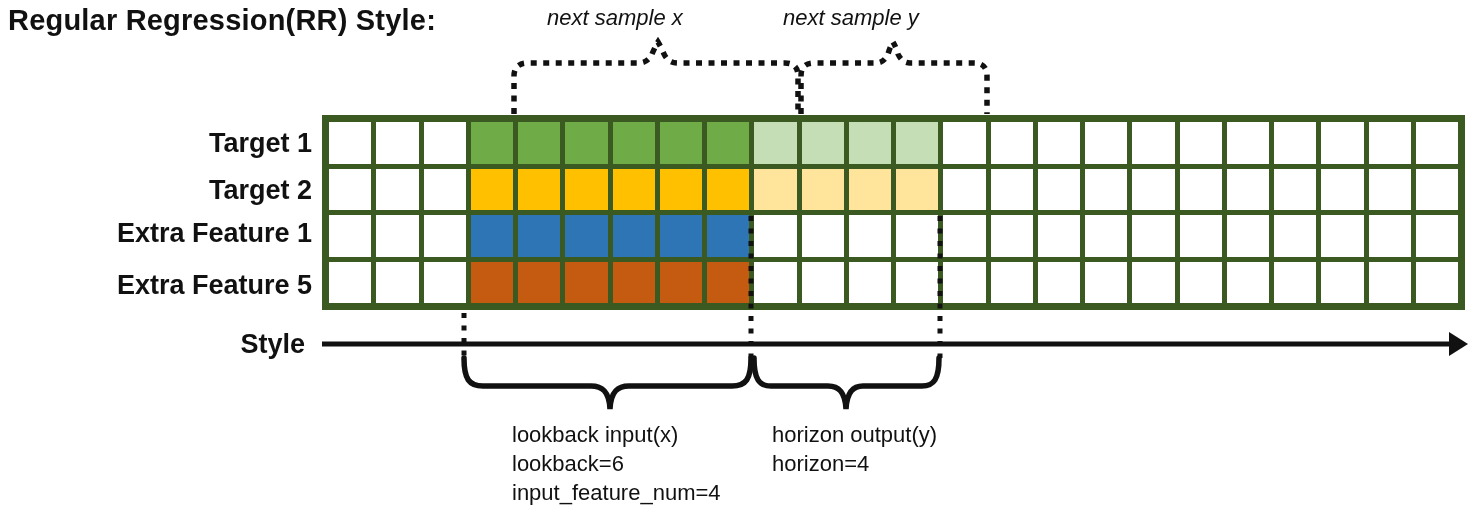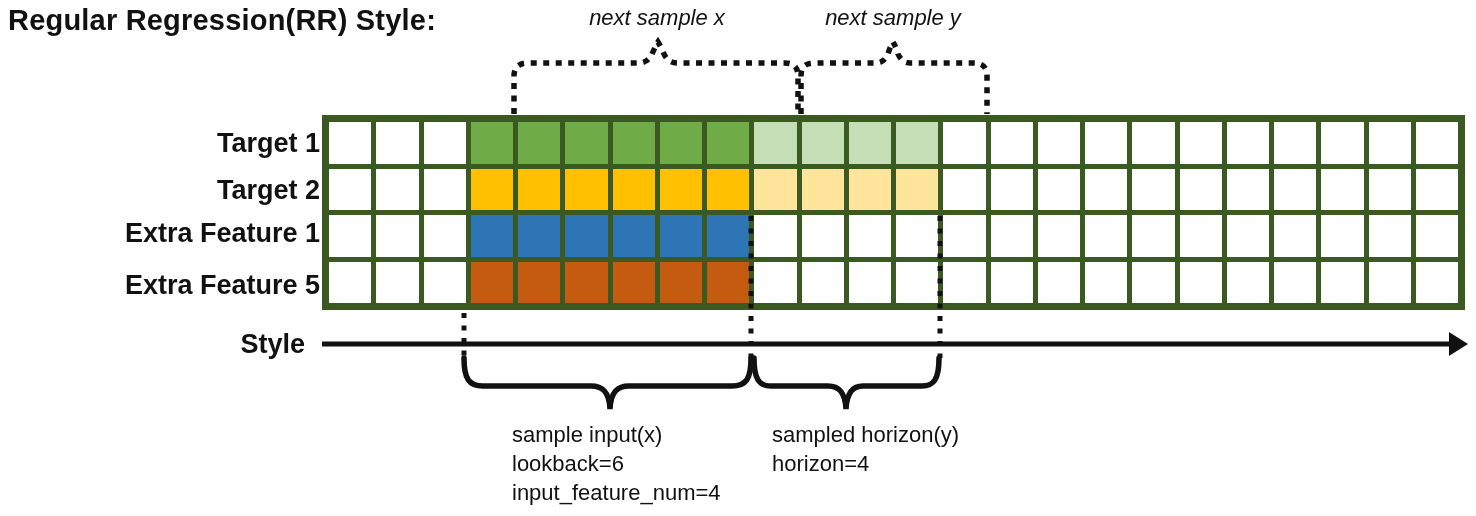--- a/index.html
+++ b/index.html
@@ -5,33 +5,33 @@
   html,body{margin:0;padding:0;background:#ffffff;}
   .canvas{
     position:relative;width:1476px;height:516px;background:#ffffff;overflow:hidden;
     font-family:"Liberation Sans","DejaVu Sans",sans-serif;color:#111111;
   }
   .title{
     position:absolute;left:8px;top:4px;font-size:29px;font-weight:700;
     letter-spacing:0.2px;white-space:nowrap;
   }
   .top-label{
-    position:absolute;top:5px;width:220px;text-align:center;
+    position:absolute;top:5px;width:220px;text-align:left;
     font-size:22px;font-style:italic;font-weight:500;white-space:nowrap;
   }
   #label-next-x{left:547px;}
   #label-next-y{left:783px;}
   #grid{
     position:absolute;left:322px;top:115px;width:1143px;height:195px;
     box-sizing:border-box;padding:7px;display:grid;
     grid-template-columns:repeat(24,1fr);grid-template-rows:repeat(4,1fr);
     gap:5px;background:#3B5A21;
   }
   .cell{background:#ffffff;}
-  .row-labels{position:absolute;left:0;top:0;width:312px;height:310px;padding-left:8px;}
+  .row-labels{position:absolute;left:0;top:0;width:312px;height:310px;}
   .row-label{
     position:absolute;right:0;width:312px;text-align:right;
     font-size:27px;font-weight:700;line-height:28px;white-space:nowrap;
   }
   #row-label-0{top:129px;}
   #row-label-1{top:176px;}
   #row-label-2{top:219px;}
   #row-label-3{top:271px;}
   .time-label{
     position:absolute;left:0;top:329px;width:305px;text-align:right;
@@ -174,23 +174,23 @@
     <path d="M 940,216 L 940,358" fill="none" stroke="#111111" stroke-width="5" stroke-dasharray="5 7.5"></path>
 
     <line x1="322" y1="344" x2="1452" y2="344" stroke="#111111" stroke-width="5"></line>
     <polygon points="1449,332 1468,344 1449,356" fill="#111111"></polygon>
 
     <path d="M 464,358 C 464,379 469,386 483,386 L 591,386 C 602,386 609,391 610,409 C 611,391 618,386 629,386 L 732,386 C 746,386 751,379 751,358" fill="none" stroke="#111111" stroke-width="5.5" stroke-linecap="round"></path>
     <path d="M 754,358 C 754,379 759,386 771,386 L 828,386 C 838,386 845,391 846,409 C 847,391 854,386 863,386 L 922,386 C 934,386 939,379 939,358" fill="none" stroke="#111111" stroke-width="5.5" stroke-linecap="round"></path>
   </svg>
 
   <div class="bottom-block" id="bottom-input">
-    <div>sample input(x)</div>
+    <div>lookback input(x)</div>
     <div>lookback=6</div>
     <div>input_feature_num=4</div>
   </div>
 
   <div class="bottom-block" id="bottom-output">
-    <div>sampled horizon(y)</div>
+    <div>horizon output(y)</div>
     <div>horizon=4</div>
   </div>
 
 </div>
 
 </body></html>

